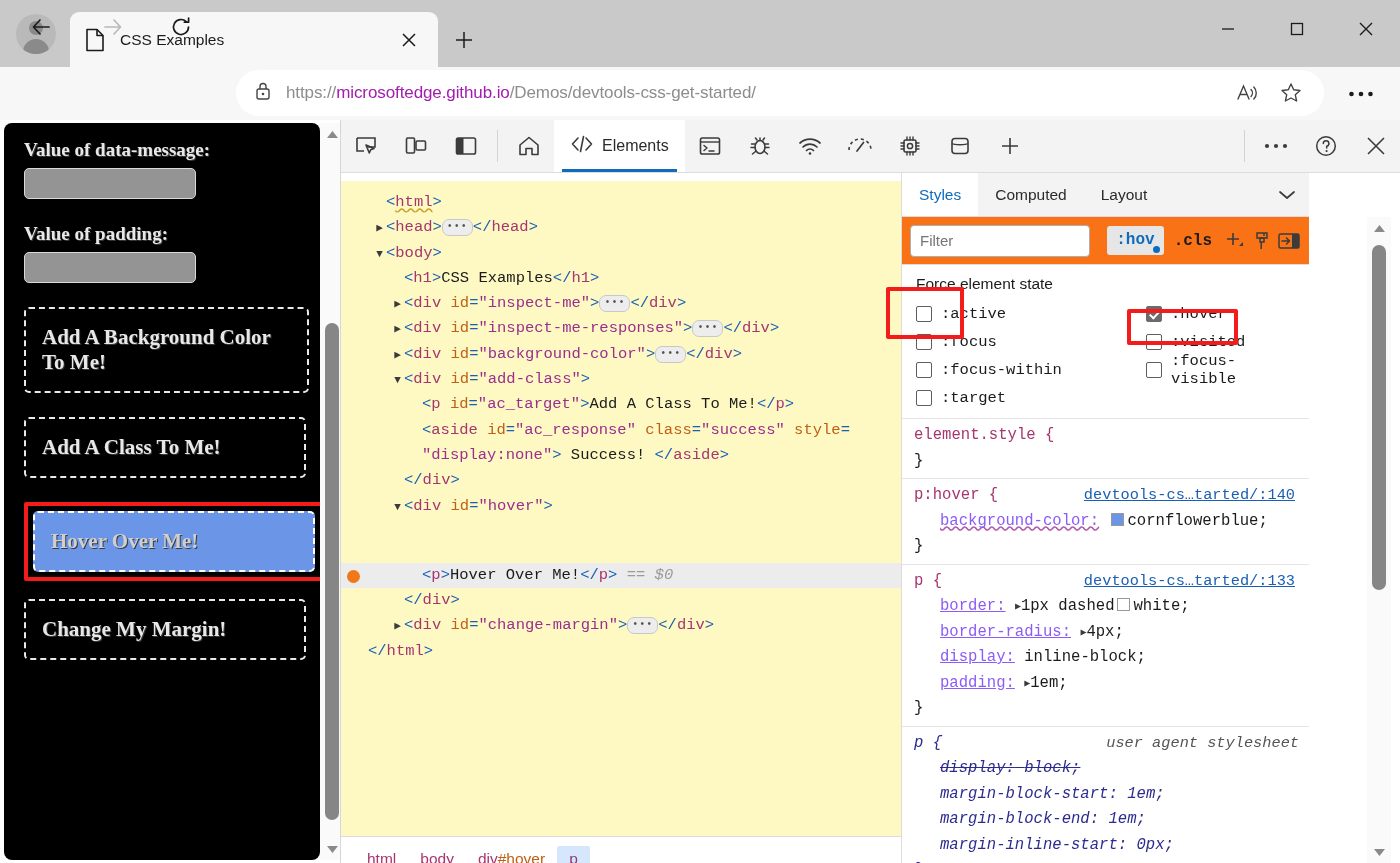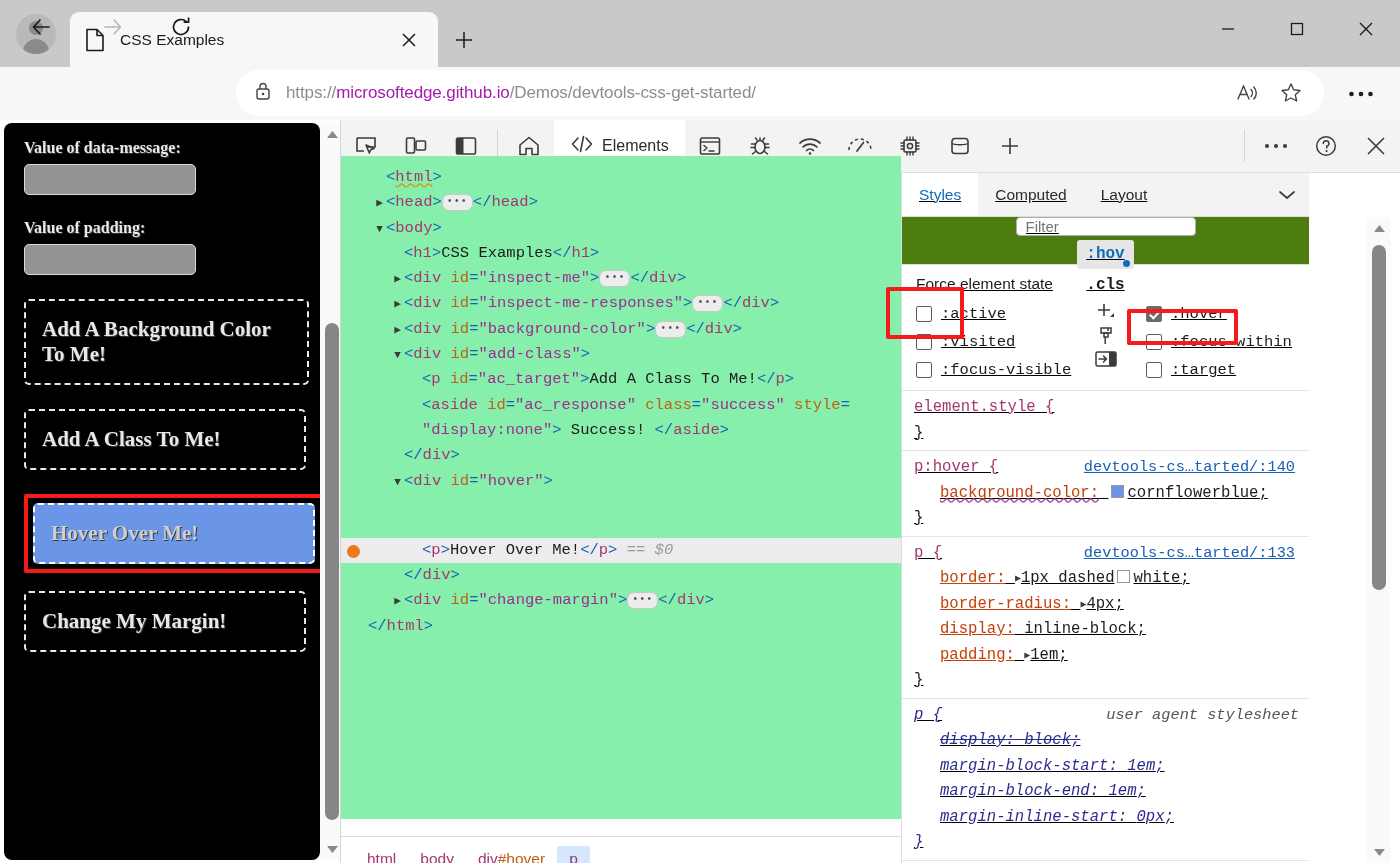--- a/index.html
+++ b/index.html
@@ -63,21 +63,21 @@
       display:flex; align-items:center; justify-content:center; }
 
   
   .viewport { position:absolute; left:0; top:120px; width:340px; height:743px; background:#ffffff; }
   .page-body {
     position:absolute; left:4px; top:3px; width:316px; height:737px;
     background:#000000; border-radius:8px; overflow:hidden;
     padding:16px 20px 0 20px;
     font-family:"Liberation Serif", serif;
   }
-  .pg-label { color:#e8e8e8; font-size:16px; font-weight:bold; margin-bottom:7px; text-shadow:1px 1px 0 #3a3a3a; }
+  .pg-label { color:#e8e8e8; font-size:19px; font-weight:bold; margin-bottom:7px; text-shadow:1px 1px 0 #3a3a3a; }
   .pg-input {
     width:172px; height:31px; background:#949494; border:1px solid #d9d9d9; border-radius:5px;
     margin-bottom:24px;
   }
   .pg-box {
     border:2px dashed #e9e9e9; border-radius:5px; color:#e8e8e8;
     font-size:21px; font-weight:bold; padding:16px;
     margin-bottom:24px; display:inline-block; min-width:282px;
     text-shadow:1px 1px 0 #3a3a3a;
   }
@@ -103,21 +103,21 @@
   .dt-toolbar { position:absolute; left:0; top:0; width:1060px; height:53px; background:#f3f3f3;
                 border-bottom:1px solid #dcdcdc; display:flex; align-items:stretch; }
   .dt-tool-icon { width:50px; display:flex; align-items:center; justify-content:center; }
   .dt-sep { width:1px; background:#d3d3d3; margin:10px 6px; }
   .dt-panel-tab { display:flex; align-items:center; padding:0 16px; gap:8px; font-size:16px; color:#2b2b2b; position:relative; }
   .dt-panel-tab.active { background:#ffffff; }
   .dt-panel-tab.active::after { content:""; position:absolute; left:8px; right:8px; bottom:0; height:3px; background:#0f6cbd; }
   .dt-toolbar-right { margin-left:auto; display:flex; align-items:stretch; }
 
   
-  .dom-pane { position:absolute; left:0; top:36px; width:560px; height:663px; background:#86efac; overflow:hidden; }
+  .dom-pane { position:absolute; left:0; top:61px; width:560px; height:663px; background:#fef9c3; overflow:hidden; }
   .dom-tree { font-family:"Liberation Mono", monospace; font-size:15.5px; line-height:25.3px; padding-top:9px; }
   .dom-line { position:relative; white-space:nowrap; padding-left:14px; height:25.3px; }
   .dom-line.selected { background:#ececec;margin-top:44px; }
   .dom-line .bp-dot { position:absolute; left:6px; top:7px; width:13px; height:13px; border-radius:50%; background:#f07818; }
   .tw { display:inline-block; width:13px; color:#3b3b3b; font-size:11px; text-align:center; }
   .br { color:#1a5fb4; }
   .tag { color:#a5366f; }
   .attr { color:#c06014; }
   .val { color:#9b2f8e; }
   .txt { color:#1b1b1b; }
@@ -128,28 +128,28 @@
 
   
   .dt-breadcrumb { position:absolute; left:0; top:716px; width:560px; height:44px; background:#ffffff;
                    border-top:1px solid #dcdcdc; display:flex; align-items:center; padding-left:14px; gap:0; }
   .crumb { font-size:15.5px; color:#a5366f; font-family:"Liberation Sans", sans-serif; padding:4px 12px; border-radius:2px; }
   .crumb .hash { color:#c06014; }
   .crumb.active { background:#d7e7fb; color:#8f3a78; }
 
   
   .styles-pane { position:absolute; left:560px; top:53px; width:408px; height:690px; background:#ffffff;
-                 border-left:1px solid #dcdcdc;text-decoration:underline; }
+                 border-left:1px solid #dcdcdc; }
   .styles-tabs { height:44px; background:#f3f3f3; border-bottom:1px solid #dcdcdc; display:flex; align-items:stretch; }
   .st-tab { display:flex; align-items:center; padding:0 17px; font-size:15.5px; color:#2b2b2b; }
   .st-tab.active { background:#ffffff; color:#0f6cbd; }
   .st-chevron { margin-left:auto; width:44px; display:flex; align-items:center; justify-content:center; }
 
-  .styles-filterbar { height:48px; background:#4d7c0f; border-bottom:1px solid #dcdcdc;
-                      display:flex; align-items:center; padding:0 8px; gap:2px; position:relative;flex-direction:column; }
+  .styles-filterbar { height:48px; background:#f97316; border-bottom:1px solid #dcdcdc;
+                      display:flex; align-items:center; padding:0 8px; gap:2px; position:relative; }
   .filter-input { width:180px; height:32px; border:1px solid #adadad; border-radius:4px; background:#ffffff;
                   font-size:15px; color:#8a8a8a; padding:0 9px; font-family:"Liberation Sans",sans-serif; }
   .hov-btn { position:relative; font-family:"Liberation Mono", monospace; font-size:16px; color:#0f6cbd;
              font-weight:bold; padding:5px 9px 6px; background:#e6e6e6; border-radius:3px; }
   .hov-dot { position:absolute; right:4px; bottom:2px; width:7px; height:7px; border-radius:50%; background:#0f6cbd; }
   .cls-btn { font-family:"Liberation Mono", monospace; font-size:16px; color:#1b1b1b; font-weight:bold; padding:5px 8px; }
   .tb-icon { width:34px; height:34px; display:flex; align-items:center; justify-content:center; }
   .redbox { position:absolute; border:4px solid #f41b1b; border-radius:2px; pointer-events:none; }
 
   .force-state { padding:10px 14px 8px; border-bottom:1px solid #e4e4e4; }
@@ -159,21 +159,21 @@
              font-size:15.5px; color:#1b1b1b; height:24px; }
   .cbx { width:16px; height:16px; border:1px solid #5e5e5e; border-radius:2px; background:#fff; flex:0 0 auto; }
   .cbx.checked { background:#6b6b6b; border-color:#6b6b6b; position:relative; }
   .cbx.checked::after { content:""; position:absolute; left:5px; top:1px; width:4px; height:9px;
     border:solid #ffffff; border-width:0 2px 2px 0; transform:rotate(43deg); }
 
   .rules { font-family:"Liberation Mono", monospace; font-size:15.6px; line-height:25.5px; color:#1b1b1b; }
   .rule { border-bottom:1px solid #e4e4e4; padding:4px 0 4px 12px; position:relative; }
   .rule.ua { color:#2b2b8f; font-style:italic; }
   .sel { color:#a5366f; }
-  .propu { color:#c2410c; text-decoration:underline; }
+  .propu { color:#8b5cf6; text-decoration:underline; }
   .pval { color:#1b1b1b; }
   .src { position:absolute; right:14px; color:#1a5fb4; text-decoration:underline; font-size:15.3px; }
   .uasrc { position:absolute; right:10px; color:#555; font-style:italic; font-size:15.3px; }
   .swatch { display:inline-block; width:13px; height:13px; border:1px solid #999; vertical-align:-1px; margin:0 3px; }
   .swatch.cfb { background:#6b96e8; }
   .swatch.white { background:#ffffff; }
   .tri { display:inline-block; font-size:10px; color:#3b3b3b; vertical-align:1px; }
   .strike { text-decoration:line-through; }
   .wavy { text-decoration:underline wavy #b05aa8; text-decoration-skip-ink:none; }
   .indent { padding-left:26px; }
@@ -495,20 +495,24 @@
             <div class="fs-item">
               <span class="cbx"></span>
               <span>:active</span>
             </div>
             <div class="fs-item">
               <span class="cbx checked"></span>
               <span>:hover</span>
             </div>
             <div class="fs-item">
               <span class="cbx"></span>
+              <span>:focus</span>
+            </div>
+            <div class="fs-item">
+              <span class="cbx"></span>
               <span>:visited</span>
             </div>
             <div class="fs-item">
               <span class="cbx"></span>
               <span>:focus-within</span>
             </div>
             <div class="fs-item">
               <span class="cbx"></span>
               <span>:focus-visible</span>
             </div>

